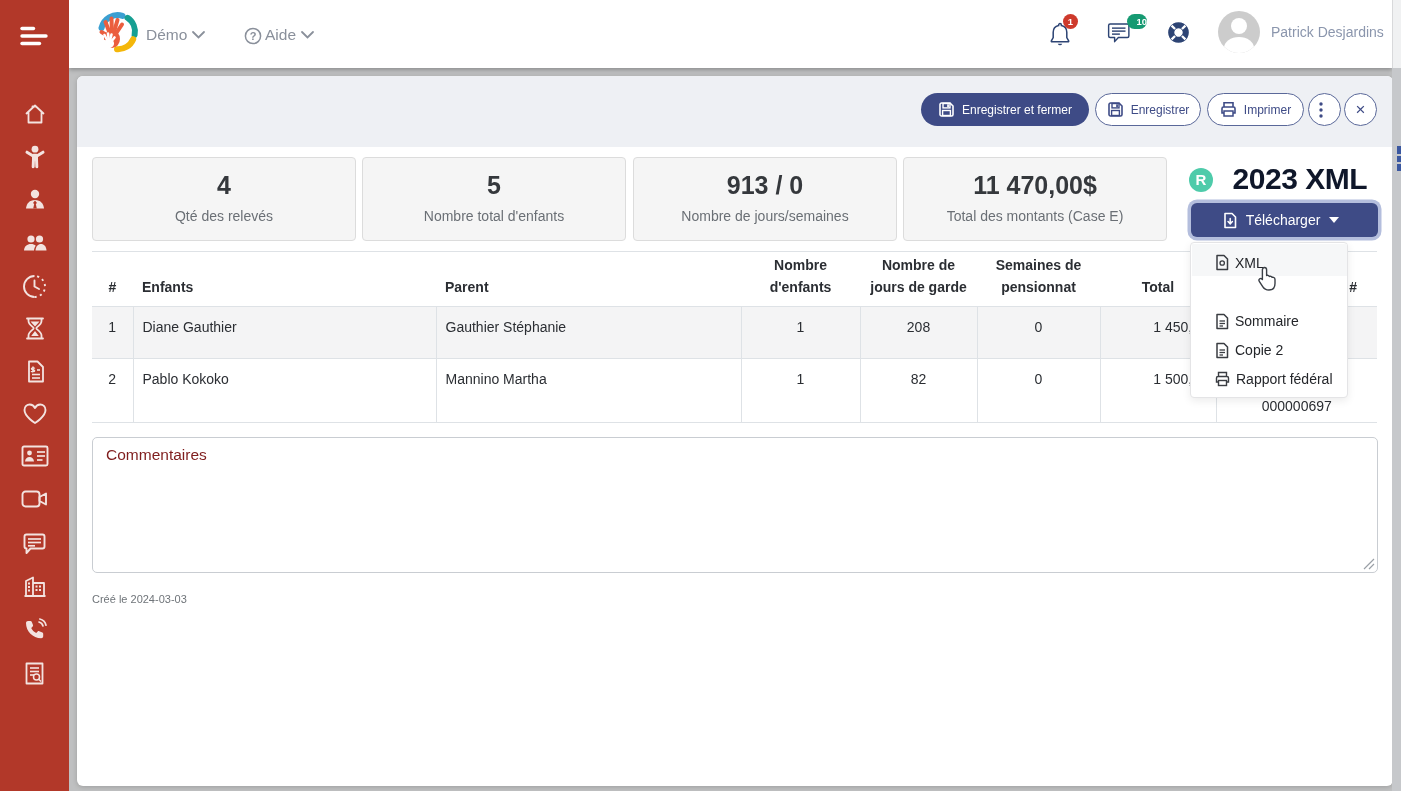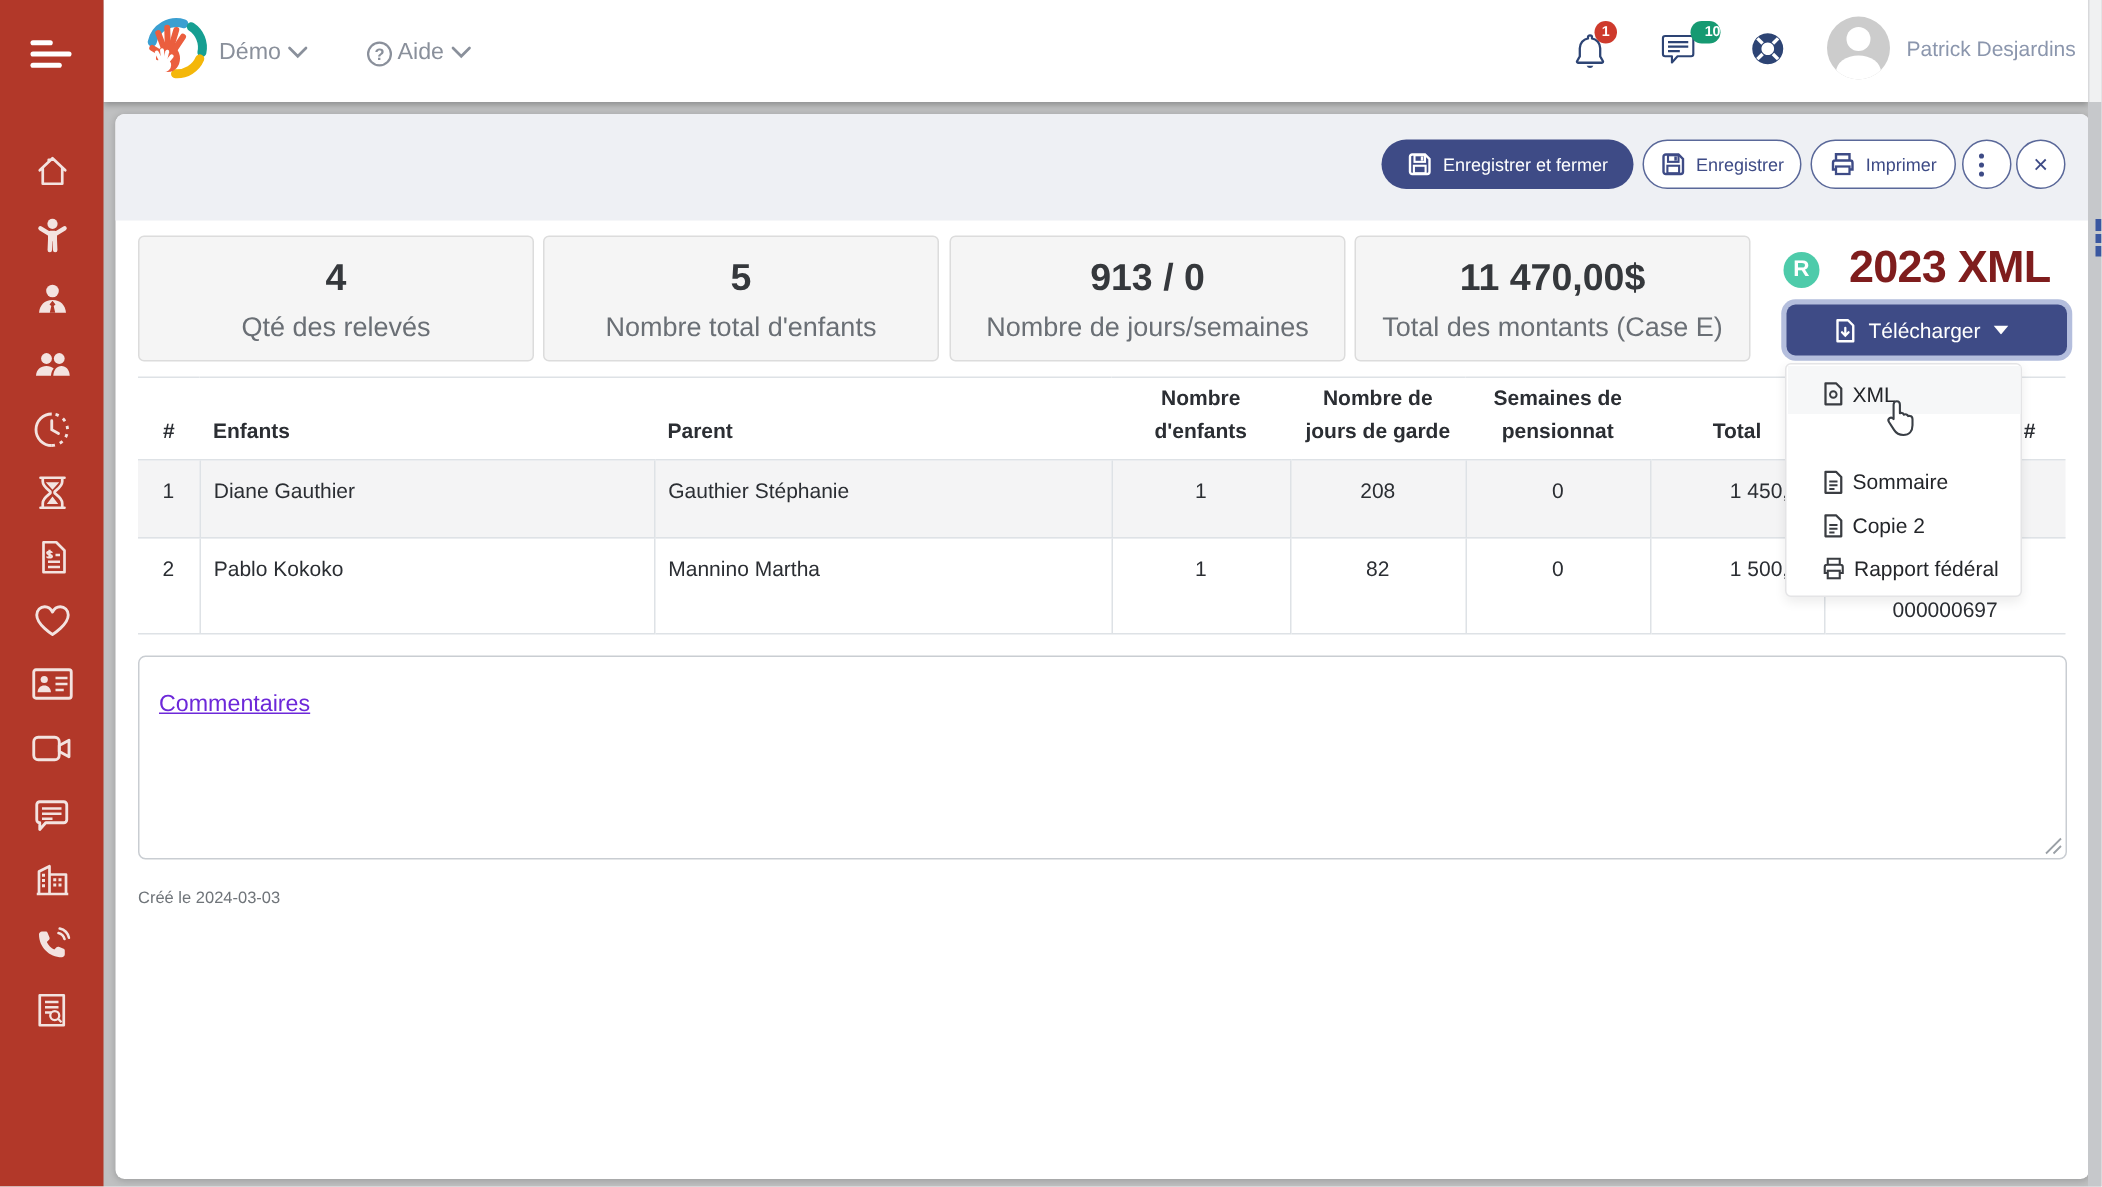--- a/index.html
+++ b/index.html
@@ -24,44 +24,44 @@
   #cardtitle { position:absolute; left:14px; top:20px; font-size:17px; color:#43464b; font-weight:500; letter-spacing:0.2px; }
 
   .pillbtn { position:absolute; height:33px; border-radius:17px; display:flex; align-items:center; justify-content:center; font-size:12px; z-index:12; white-space:nowrap; }
   .pillbtn.primary { background:#3e4b86; color:#fff; }
   .pillbtn.outline { background:#fff; border:1px solid #5a6899; color:#3e4b86; }
   .pillbtn svg { margin-right:7px; }
 
   
   .stat { position:absolute; top:157px; width:264px; height:84px; background:#f5f5f5; border:1px solid #dcdcdc; border-radius:4px; text-align:center; z-index:11; }
   .stat .num { font-size:25px; font-weight:700; color:#35383c; margin-top:13px; }
-  .stat .lbl { font-size:18px; color:#6a6f75; margin-top:8px; }
+  .stat .lbl { font-size:14px; color:#6a6f75; margin-top:8px; }
 
   
   #rbadge { position:absolute; left:1189px; top:168px; width:24px; height:24px; border-radius:50%; background:#4ecbaa; color:#fff; font-weight:700; font-size:15px; text-align:center; line-height:24px; z-index:11; }
-  #xmltitle { position:absolute; left:1160px; top:162px; width:207px; text-align:right; font-size:30px; font-weight:700; color:#7f1d1d; letter-spacing:-0.5px; z-index:11; }
+  #xmltitle { position:absolute; left:1160px; top:162px; width:207px; text-align:right; font-size:30px; font-weight:700; color:#0f172a; letter-spacing:-0.5px; z-index:11; }
   #dlbtn { position:absolute; left:1191px; top:203px; width:187px; height:34px; background:#3e4b86; border-radius:6px; color:#fff; font-size:14px; display:flex; align-items:center; justify-content:center; box-shadow:0 0 0 3.5px #b4bedd; z-index:12; }
   #dlbtn svg { margin-right:8px; }
 
   
   #ddown { position:absolute; left:1190px; top:242px; width:158px; height:156px; background:#fff; border:1px solid #e4e4e6; border-radius:4px; z-index:15; box-shadow:0 3px 8px rgba(0,0,0,0.08); }
   .dditem { position:absolute; left:1px; width:155px; height:30px; display:flex; align-items:center; padding-left:22px; font-size:14px; color:#24262a; white-space:nowrap; }
   .dditem svg { margin-right:5px; }
 
   
   #tbl { position:absolute; left:92px; top:251px; z-index:11; }
   table { border-collapse:collapse; width:1285px; table-layout:fixed; font-size:14px; color:#2b2e33; }
   th { font-weight:700; border-top:1px solid #dee2e6; border-bottom:1px solid #dee2e6; vertical-align:bottom; padding:3px 9px 8px 9px; line-height:21.5px; }
   td { border-bottom:1px solid #dee2e6; border-left:1px solid #dee2e6; vertical-align:top; padding:12px 9px; }
   td:first-child { border-left:none; }
   tr.stripe td { background:#f4f4f5; }
 
   
   #comm { position:absolute; left:92px; top:437px; width:1286px; height:136px; border:1px solid #c9cdd2; border-radius:5px; background:#fff; z-index:11; }
-  #comm .ph { position:absolute; left:13px; top:23px; color:#6d28d9; font-size:15.5px;text-decoration:underline; }
+  #comm .ph { position:absolute; left:13px; top:8px; color:#7f1d1d; font-size:15.5px; }
   #created { position:absolute; left:92px; top:593px; font-size:11px; color:#6f7479; z-index:11; }
 
   
   #sbtop { position:absolute; left:1392px; top:0; width:9px; height:68px; background:#f0f1f2; border-left:1px solid #d8d9db; z-index:40; }
   #sbbottom { position:absolute; left:1392px; top:68px; width:9px; height:723px; background:#c6c8cb; z-index:40; }
 </style>
 </head>
 <body>
 
 <div id="content"></div>

